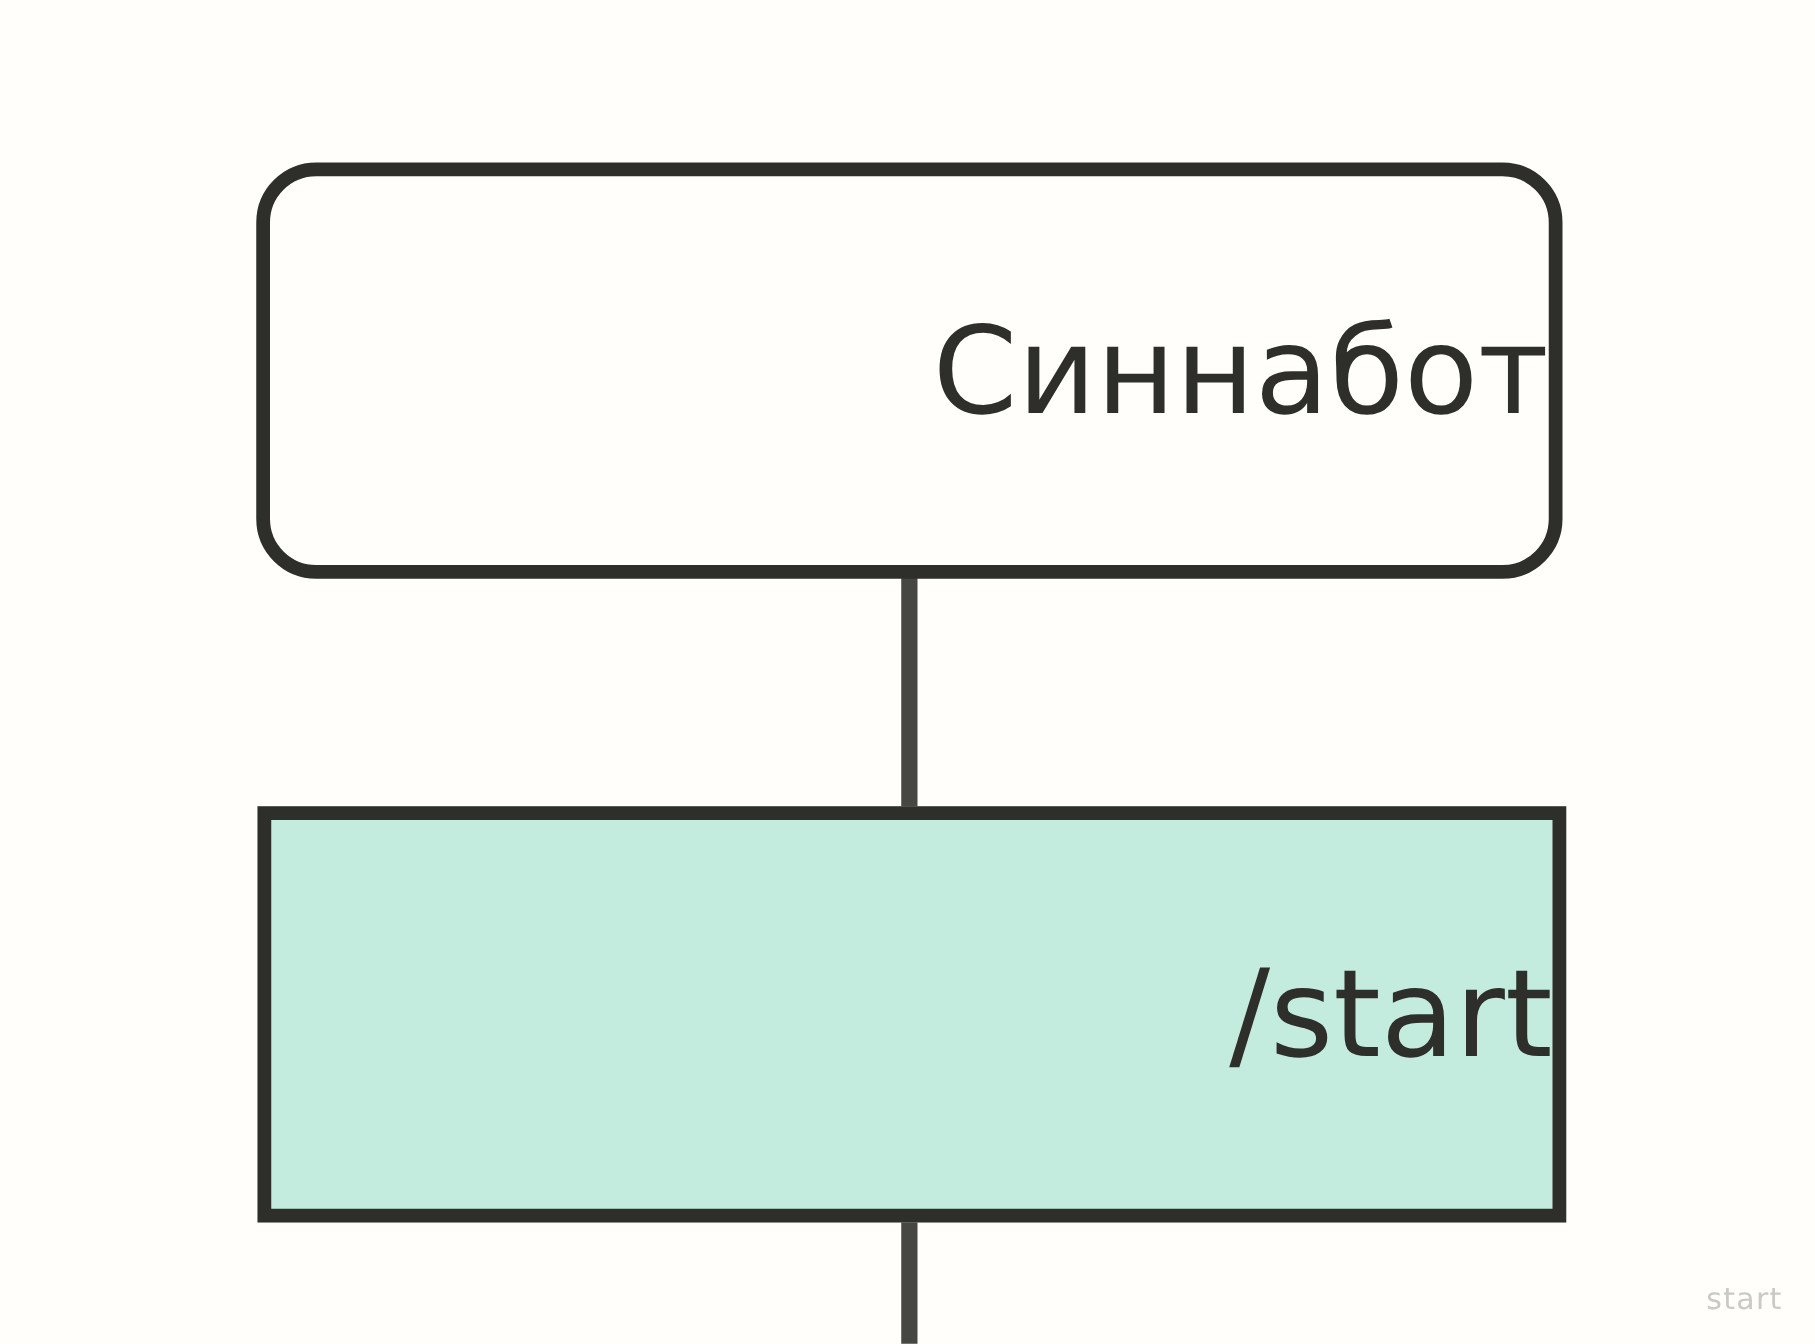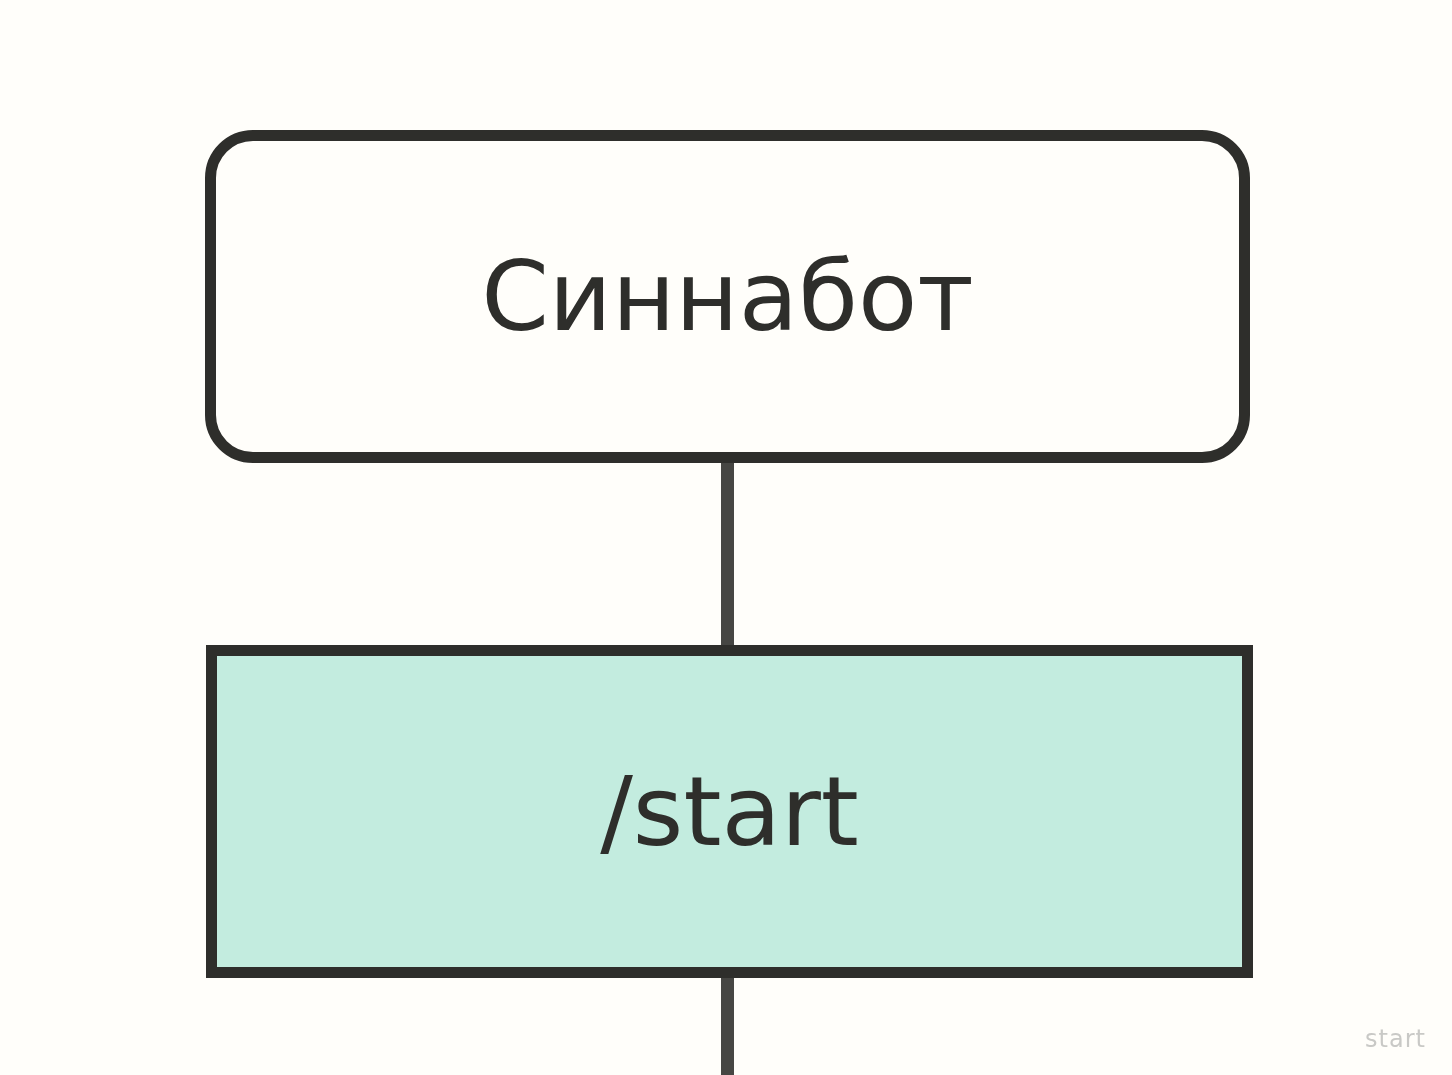--- a/index.html
+++ b/index.html
@@ -39,21 +39,21 @@
     width: 13px;
     height: 103px;
   }
 
   
   .node {
     position: absolute;
     box-sizing: border-box;
     display: flex;
     flex-direction: column;
-    align-items: center;
+    align-items: flex-end;
     justify-content: center;
     z-index: 2;
     color: #2e2e2b;
     text-align: center;
   }
 
   #node-chat {
     left: 205px;
     top: 130px;
     width: 1045px;

